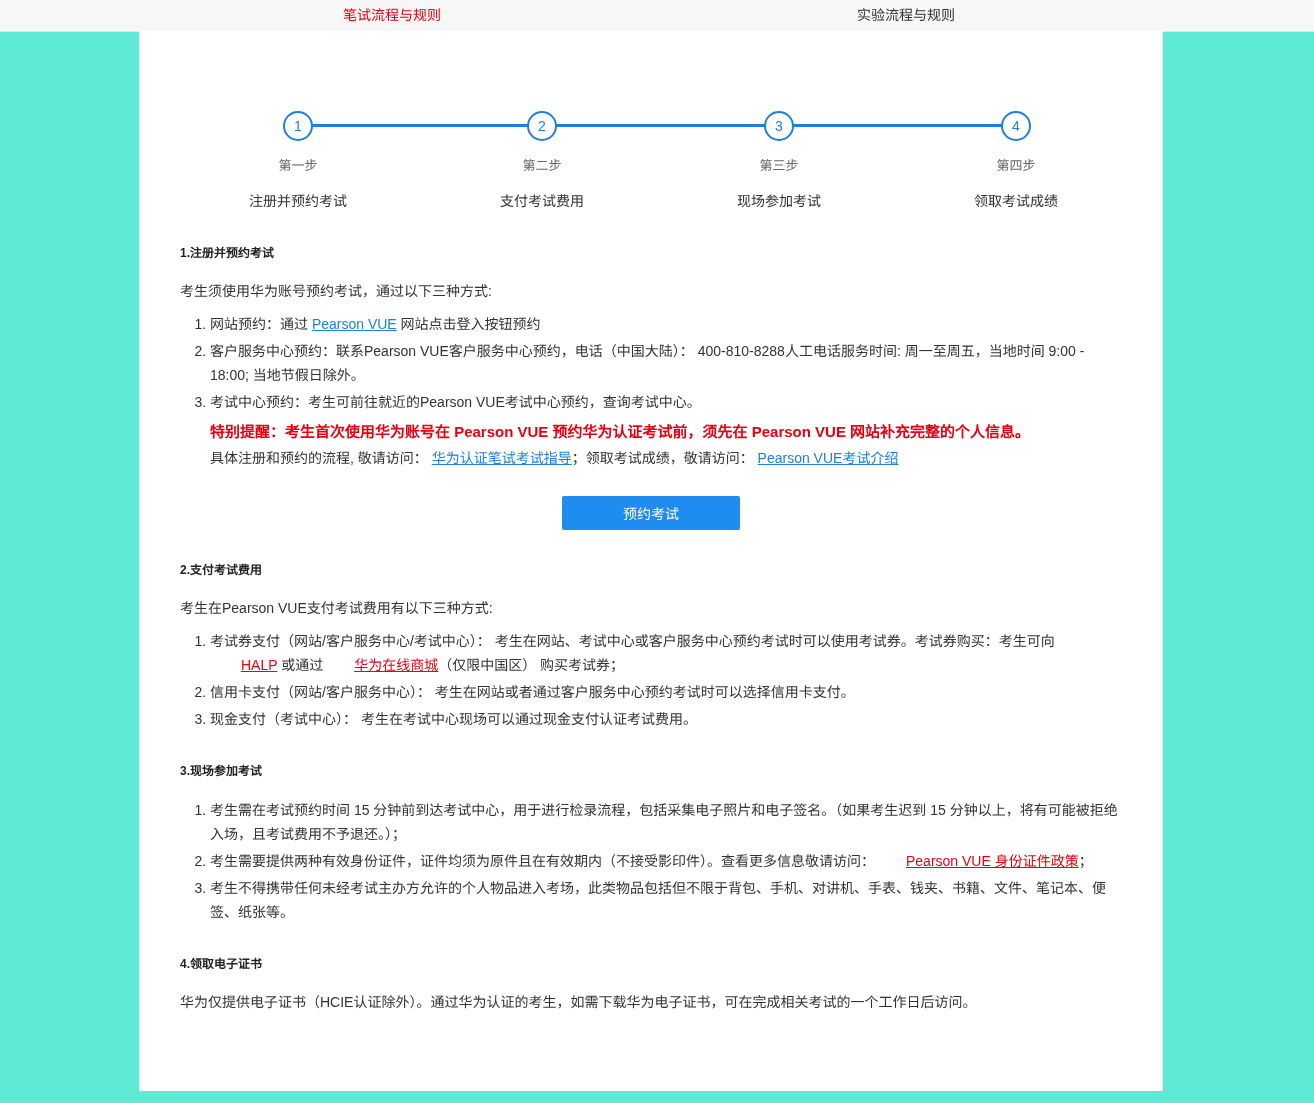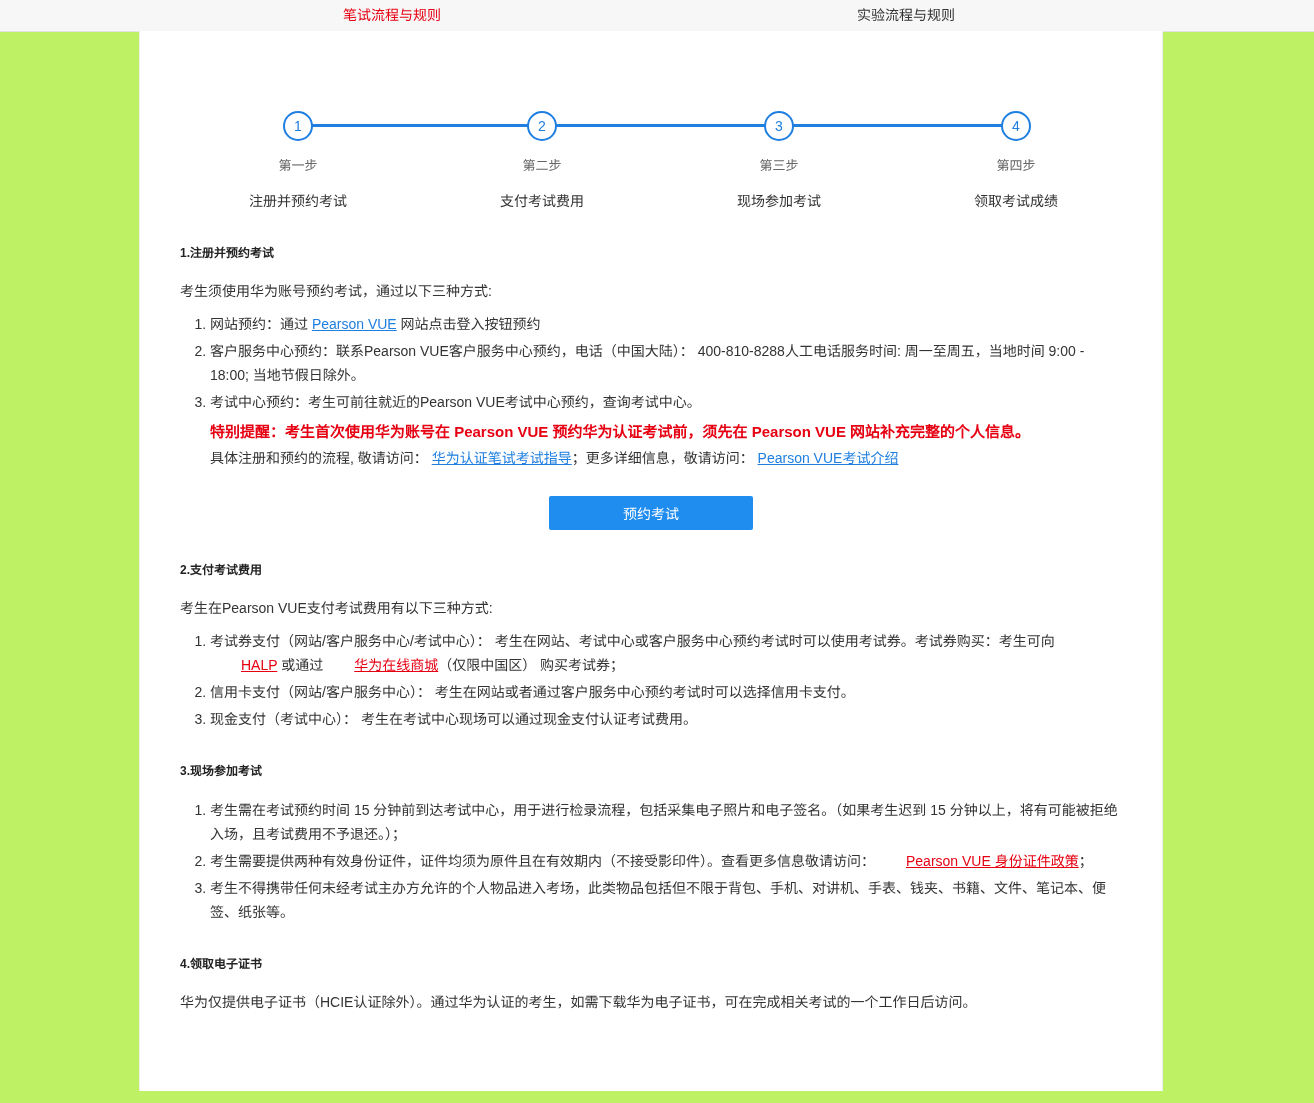--- a/index.html
+++ b/index.html
@@ -6,21 +6,21 @@
     margin: 0;
     padding: 0;
     background: #f2f2f2;
     font-family: "Liberation Sans", sans-serif;
     color: #333;
   }
   .page {
     width: 1314px;
     min-height: 1103px;
     margin: 0 auto;
-    background: #bef264;
+    background: #5eead4;
     position: relative;
   }
 
   
   .tabbar {
     height: 31px;
     background: #f7f7f7;
     border-bottom: 1px solid #e3e3e3;
     display: flex;
     align-items: center;
@@ -149,21 +149,21 @@
   .btn {
     display: inline-block;
     background: #1f8cf0;
     color: #fff;
     font-size: 14px;
     border: none;
     border-radius: 2px;
     cursor: pointer;
     font-family: "Liberation Sans", sans-serif;
   }
-  .btn-appoint { width: 204px; height: 34px; line-height: 34px; }
+  .btn-appoint { width: 178px; height: 34px; line-height: 34px; }
 </style>
 </head>
 <body>
 
 <div class="page">
 
   <div class="tabbar"></div>
   <div class="tab active tab-1">笔试流程与规则</div>
   <div class="tab inactive tab-2">实验流程与规则</div>
 
@@ -201,21 +201,21 @@
       <h2 class="sec-title">1.注册并预约考试</h2>
       <p class="intro">考生须使用华为账号预约考试，通过以下三种方式:</p>
       <ol class="list">
         <li><span>网站预约：通过 </span><a class="link">Pearson VUE</a><span> 网站点击登入按钮预约</span></li>
         <li>客户服务中心预约：联系Pearson VUE客户服务中心预约，电话（中国大陆）： 400-810-8288人工电话服务时间: 周一至周五，当地时间 9:00 - 18:00; 当地节假日除外。</li>
         <li>考试中心预约：考生可前往就近的Pearson VUE考试中心预约，查询考试中心。</li>
       </ol>
       <div class="note-red">特别提醒：考生首次使用华为账号在 Pearson VUE 预约华为认证考试前，须先在 Pearson VUE 网站补充完整的个人信息。</div>
       <div class="note-plain">
         <span>具体注册和预约的流程, 敬请访问：</span>
-        <a class="link">华为认证笔试考试指导</a><span>；更多详细信息，敬请访问：</span>
+        <a class="link">华为认证笔试考试指导</a><span>；领取考试成绩，敬请访问：</span>
         <a class="link">Pearson VUE考试介绍</a>
       </div>
       <div class="btn-wrap">
         <button class="btn btn-appoint">预约考试</button>
       </div>
     </div>
 
     <div class="section">
       <h2 class="sec-title">2.支付考试费用</h2>
       <p class="intro">考生在Pearson VUE支付考试费用有以下三种方式:</p>

